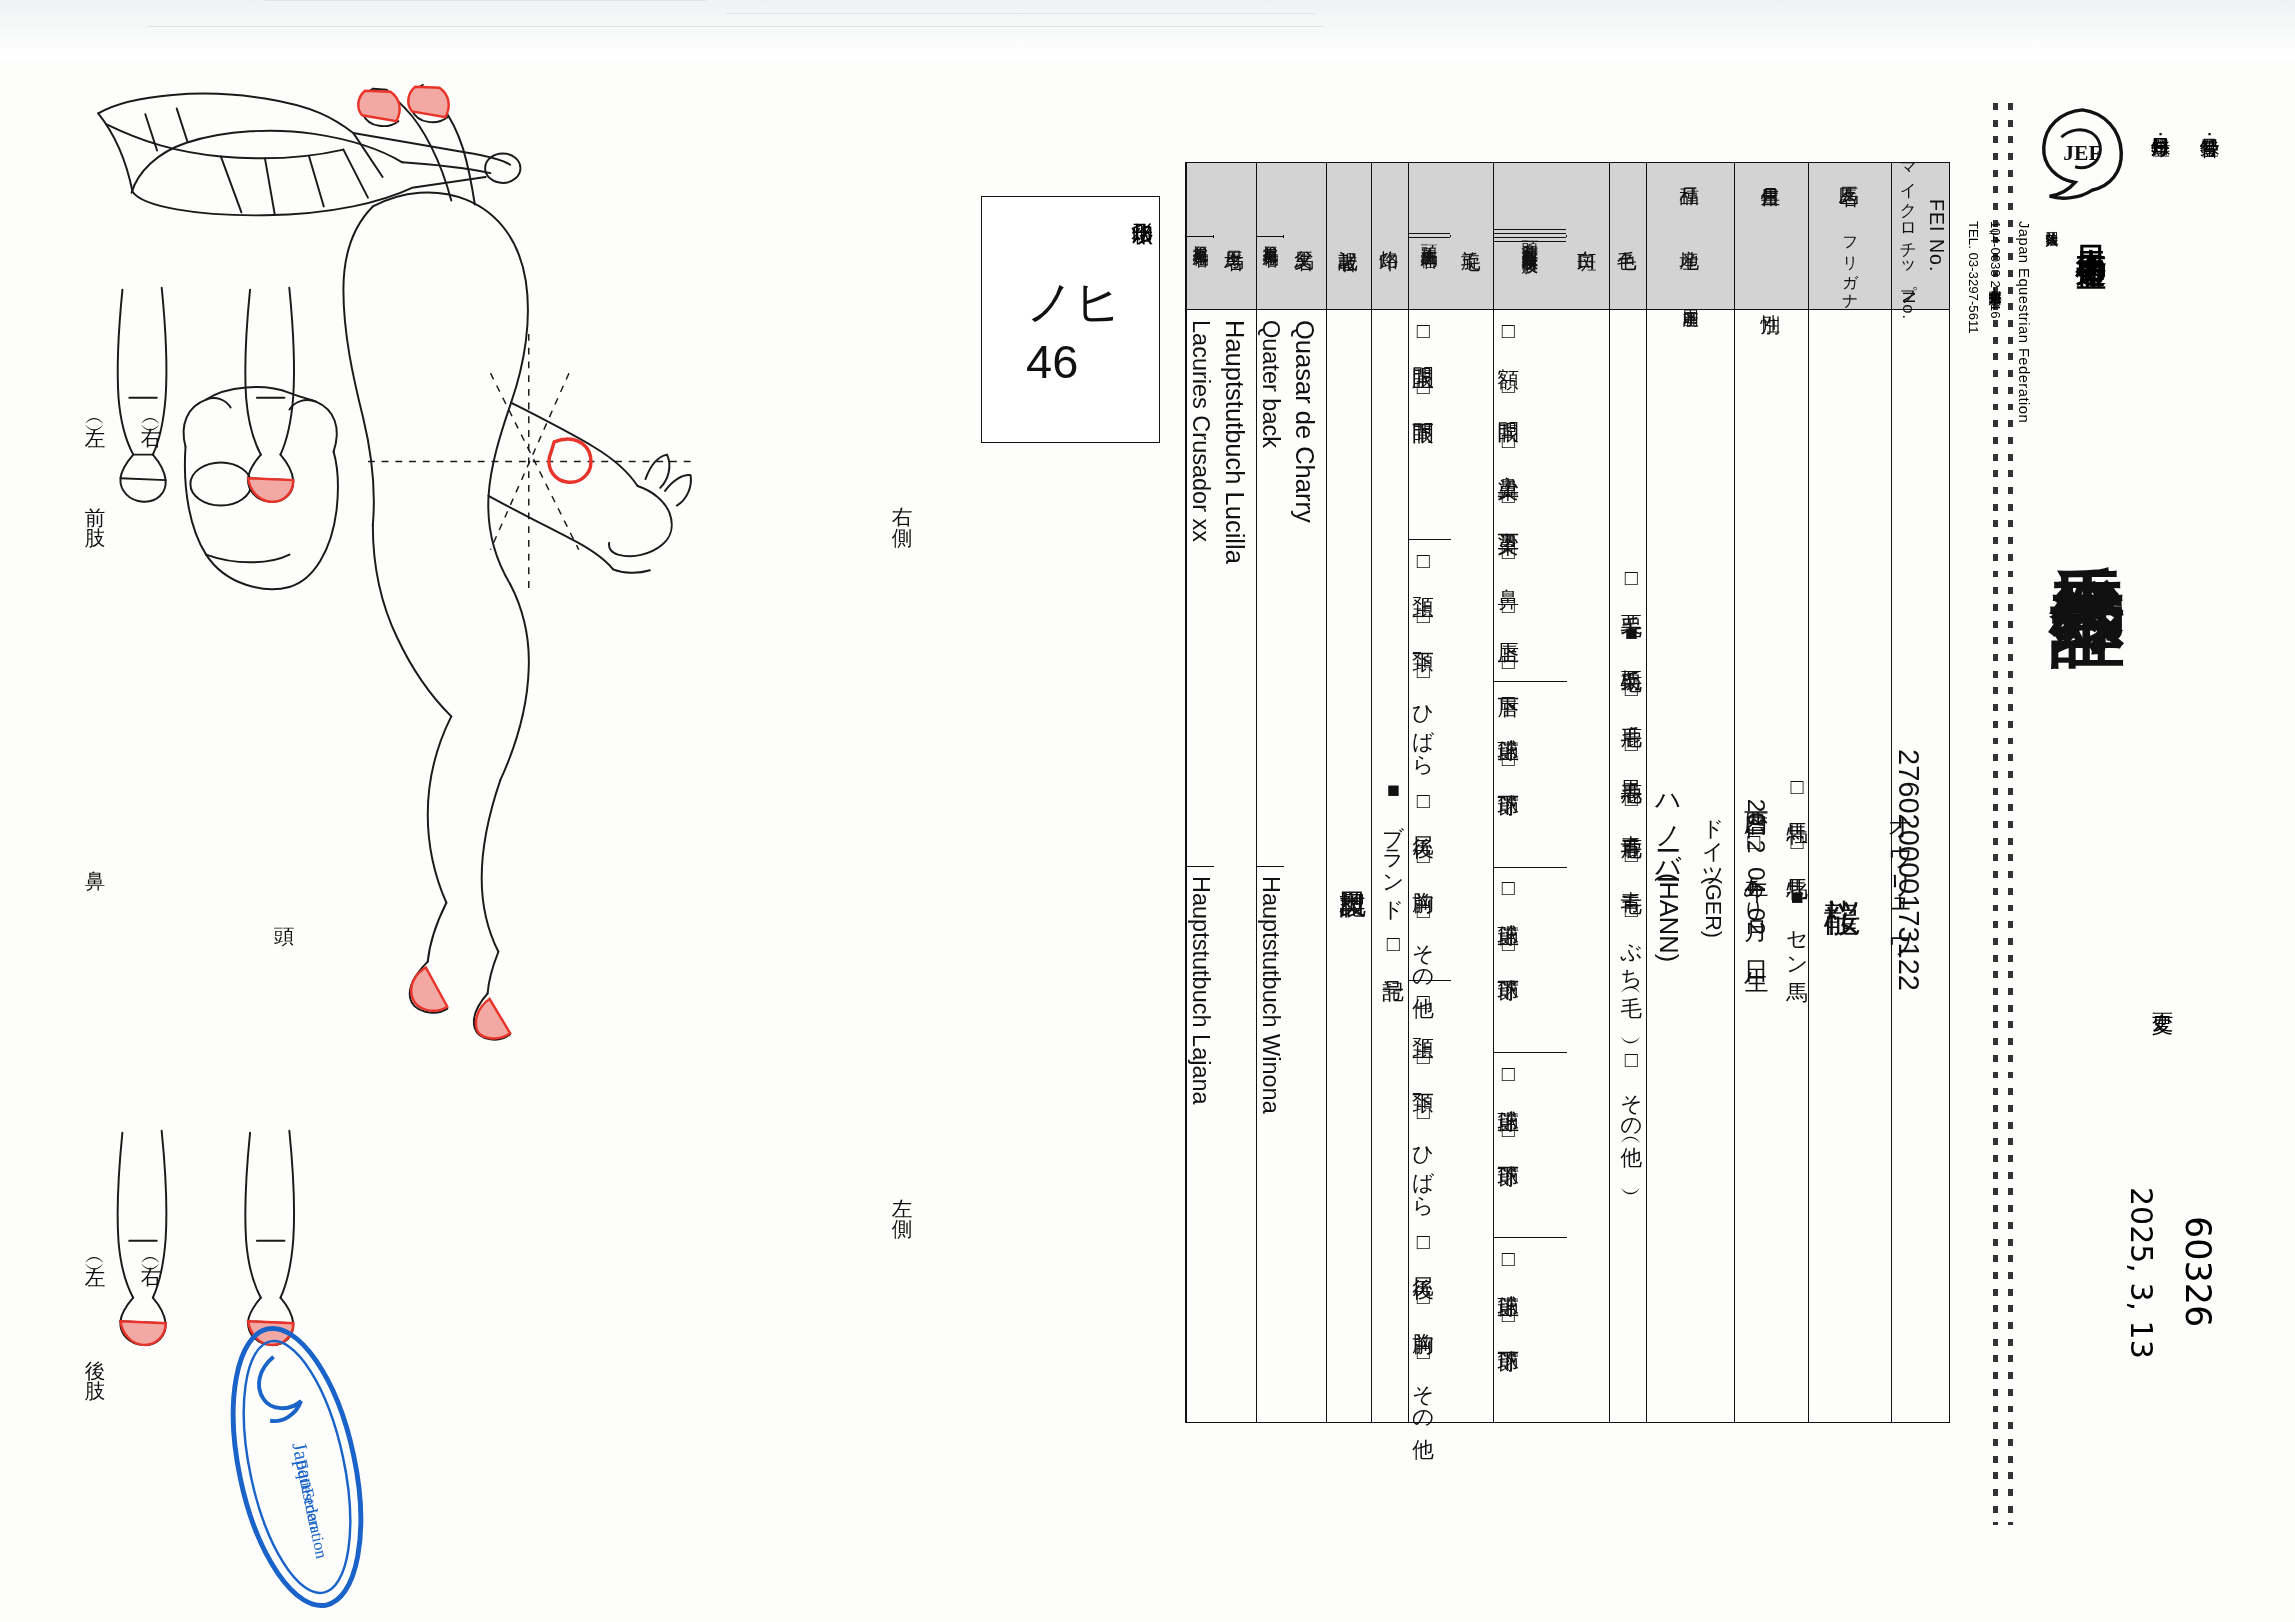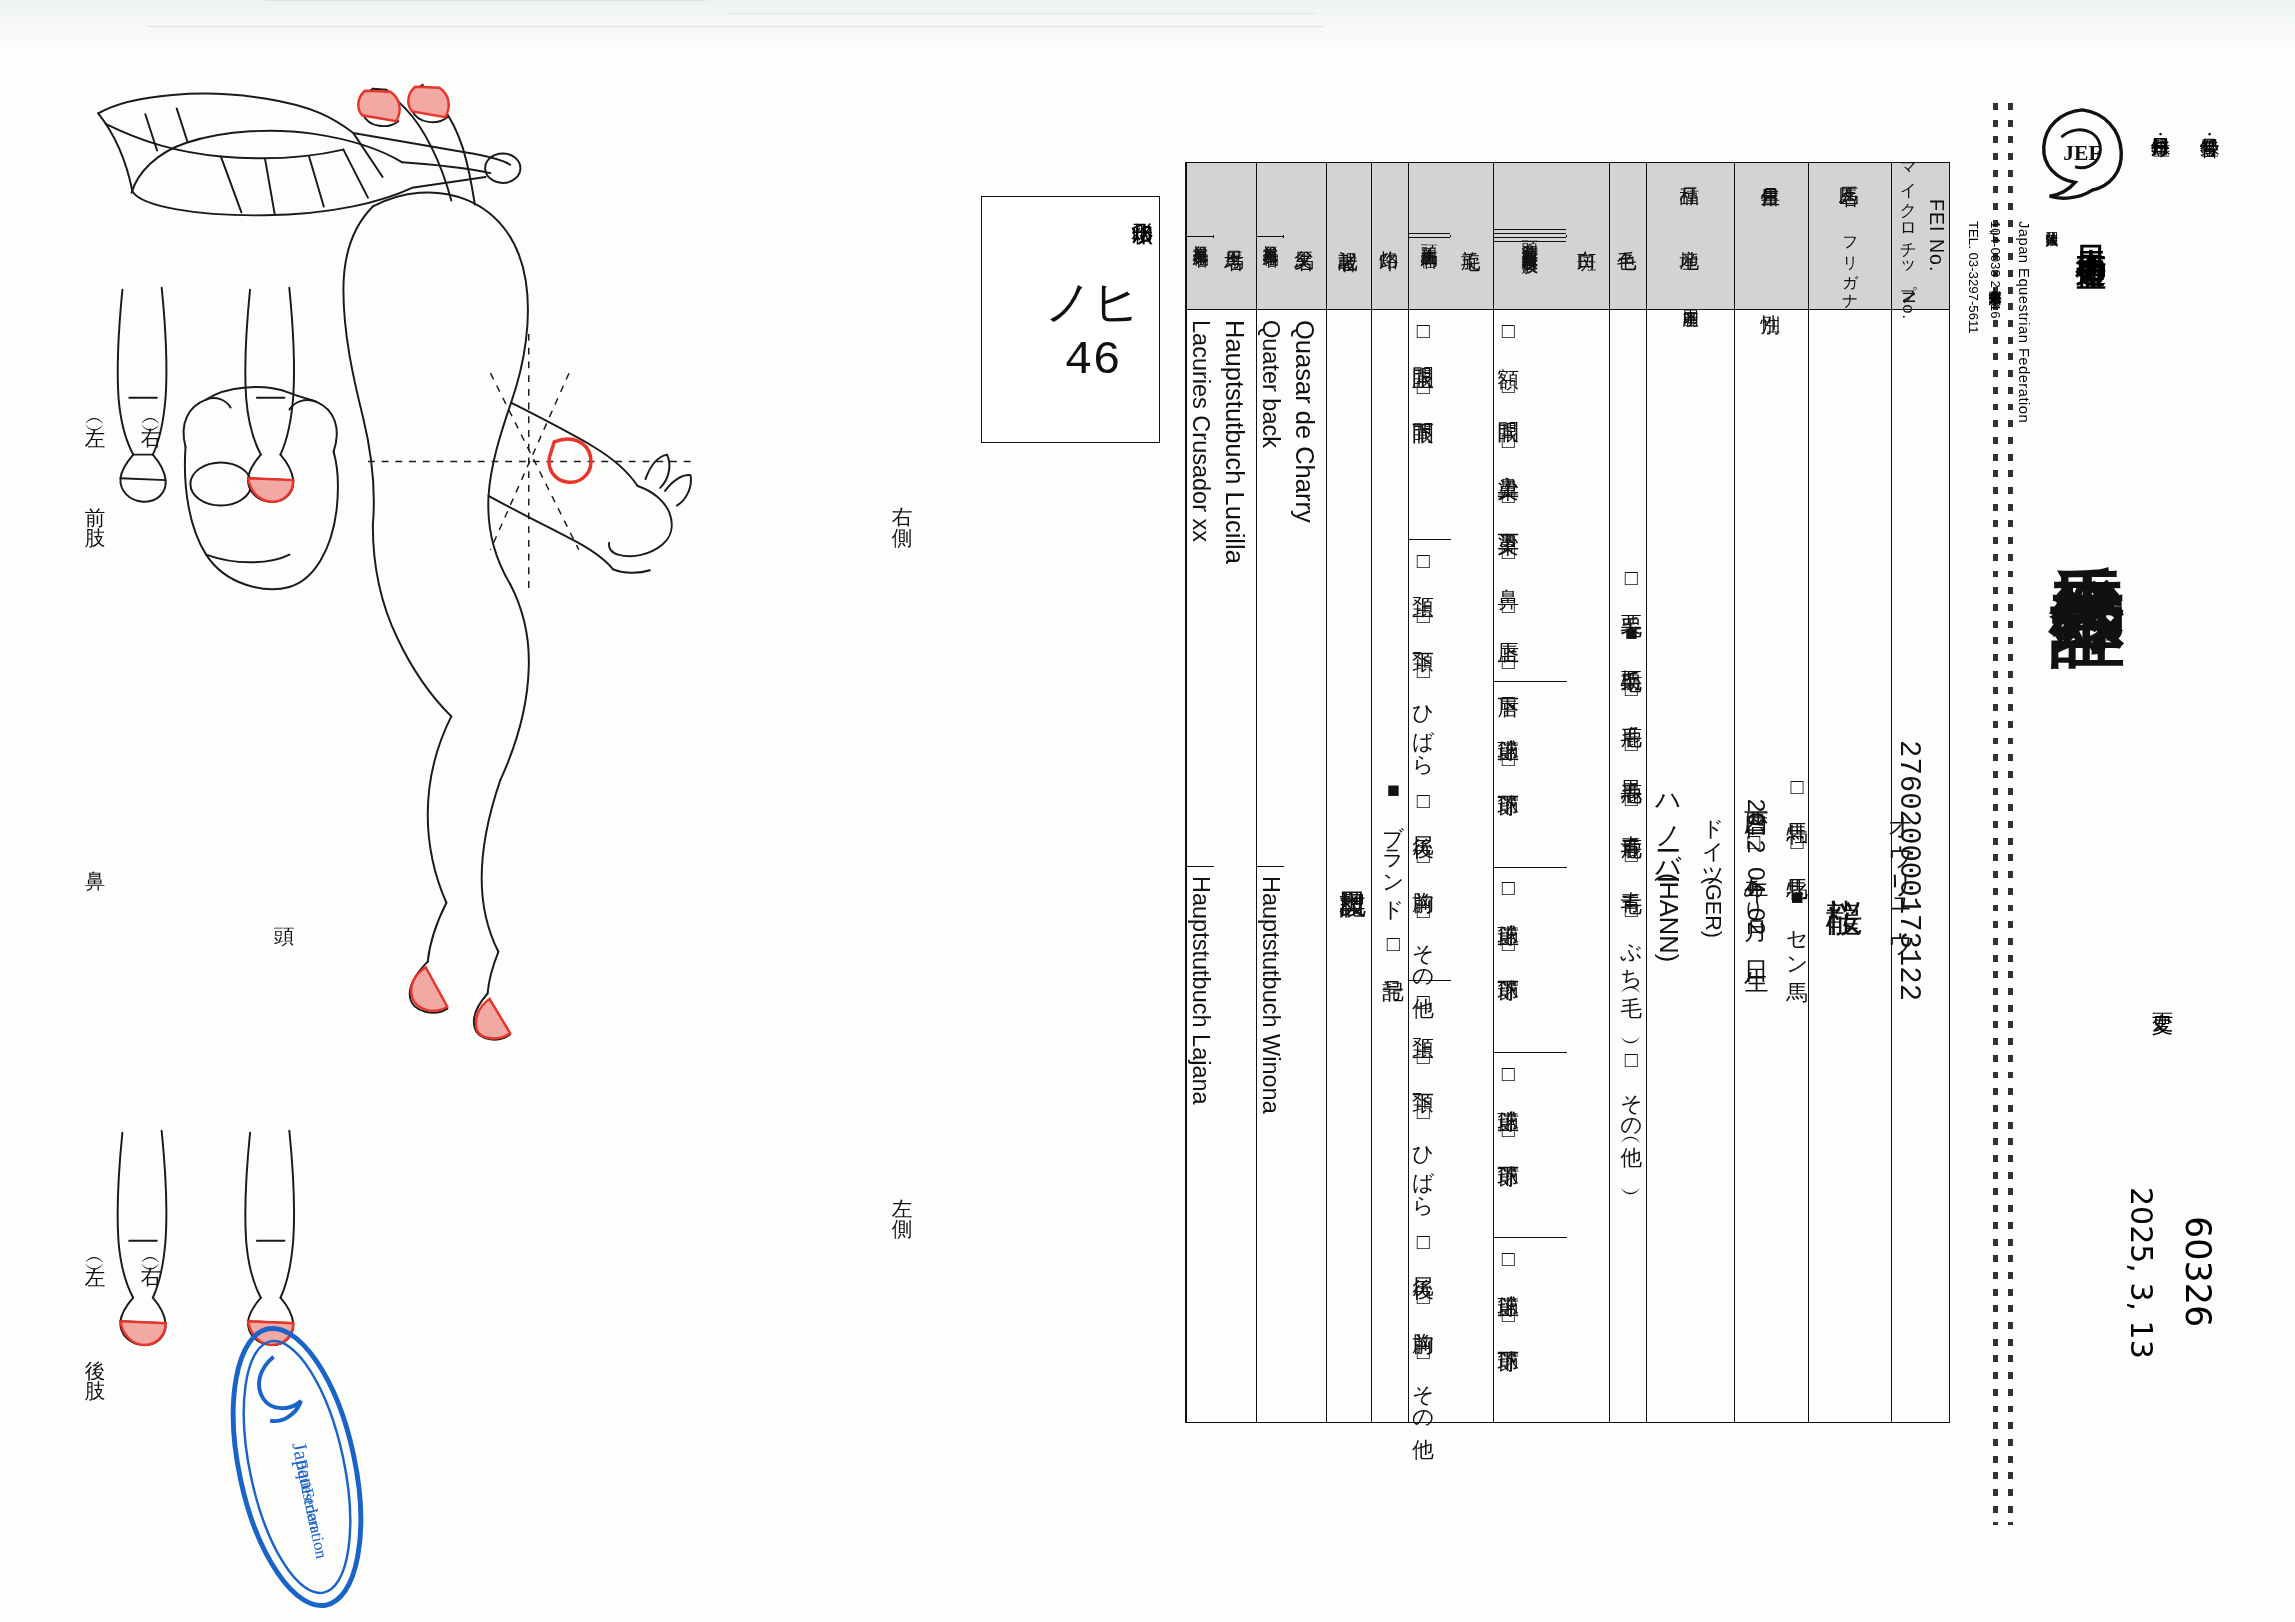--- a/index.html
+++ b/index.html
@@ -85,24 +85,23 @@
   .hdr .vt, .hdr .vt-mixed {
     font-size: 19.6px;
     color: #111;
     letter-spacing: 1px;
   }
   .cell .vt, .cell .vt-mixed {
     font-size: 21.6px;
     color: #111;
   }
   .hand {
-    font-family: Liberation Mono, monospace;
+    font-family: Liberation Sans, sans-serif;
     font-size: 24.5px;
     color: #111;
-    text-align: center;
   }
 
   
   .chk {
     font-size: 18.6px;
     letter-spacing: 0.5px;
   }
 
   
   #logoblock {

